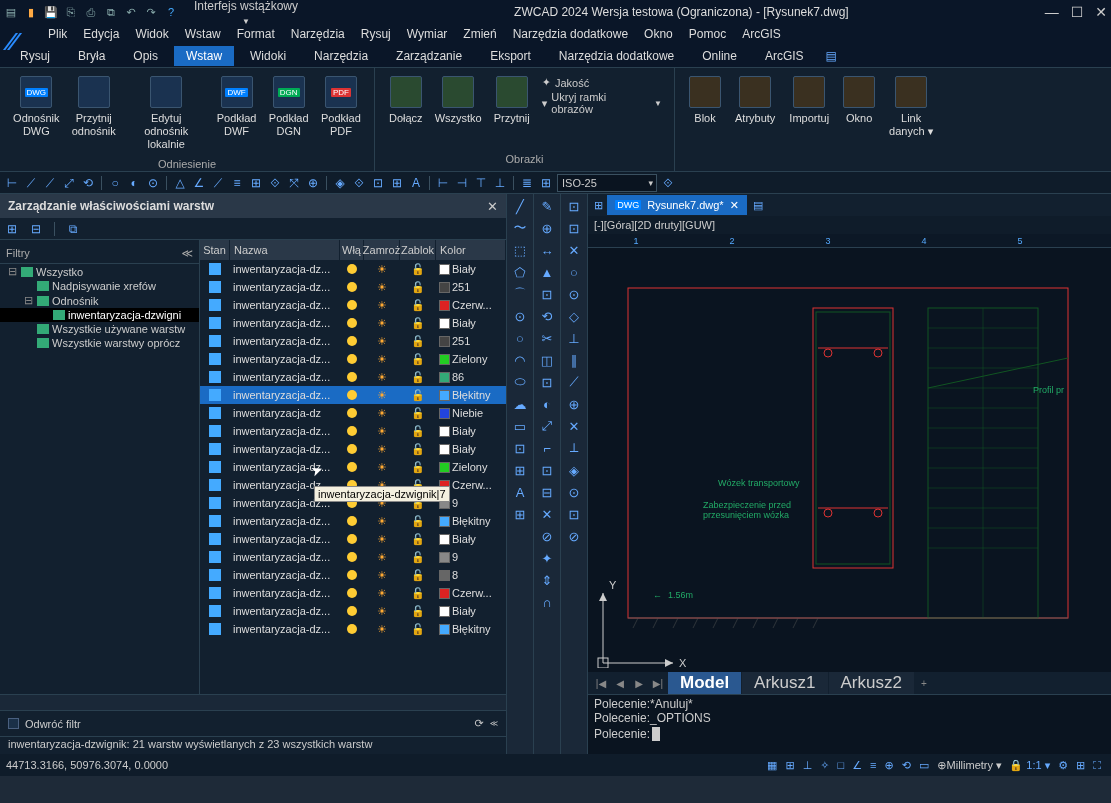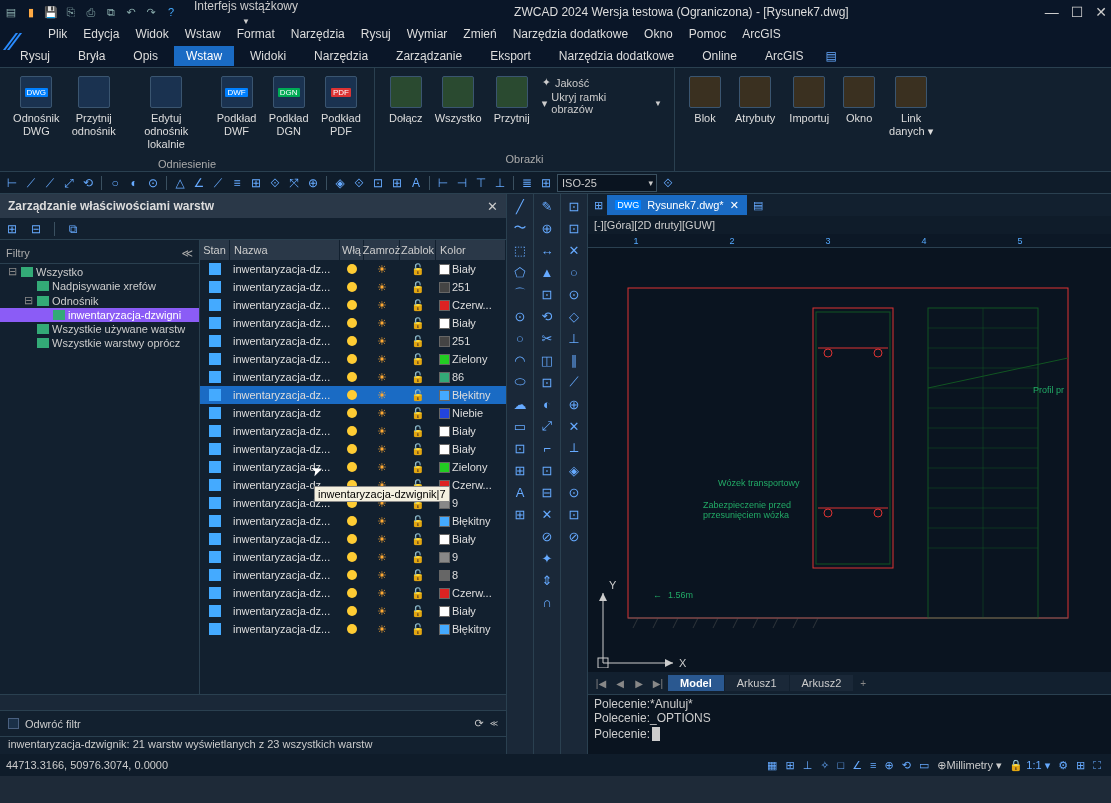--- a/index.html
+++ b/index.html
@@ -37,21 +37,21 @@
 .lp-search-row { height: 26px; display: flex; align-items: center; padding: 2px 4px; gap: 4px; background: #12202f; }
 .lp-curr { flex: 1; color: #ccc; font-size: 11px; padding-left: 4px; }
 .lp-search { width: 110px; height: 18px; background: #0a1420; border: 1px solid #3a5060; color: #888; font-size: 11px; padding: 0 4px; }
 .lp-toolbar { height: 22px; display: flex; align-items: center; padding: 0 4px; gap: 8px; background: #12202f; border-bottom: 1px solid #2a4050; }
 .lp-body { flex: 1; display: flex; overflow: hidden; }
 .lp-tree { width: 200px; background: #12202f; font-size: 11px; color: #ccc; padding: 4px 0; border-right: 1px solid #2a4050; overflow: hidden; }
 .lp-tree-header { padding: 3px 6px; display: flex; justify-content: space-between; border-bottom: 1px solid #2a4050; font-size: 11px; color: #aaa; }
 .tree-item { padding: 1px 4px 1px 8px; white-space: nowrap; display: flex; align-items: center; gap: 3px; }
 .tree-item.l2 { padding-left: 24px; }
 .tree-item.l3 { padding-left: 40px; }
-.tree-item.sel { background: #8b5cf6; color: #fff; }
+.tree-item.sel { background: #000000; color: #fff; }
 .tree-icon { width: 12px; height: 10px; background: #3a7; display: inline-block; }
 .lp-table { flex: 1; background: #12202f; overflow-x: hidden; overflow-y: auto; font-size: 11px;}
 .lp-thead { display: flex; background: #2a3848; height: 20px; position: sticky; top: 0; }
 .lp-th { padding: 2px 4px; border-right: 1px solid #12202f; font-size: 11px; color: #ccc; display: flex; align-items: center; }
 .lp-row { display: flex; height: 18px; }
 .lp-row.sel { background: #1a6bc4; }
 .lp-cell { padding: 0 3px; display: flex; align-items: center; gap: 2px; font-size: 11px; color: #ddd; white-space: nowrap; overflow: hidden; }
 .c-stan { width: 30px; justify-content: center;}
 .c-nazwa { width: 110px; }
 .c-wl { width: 24px; justify-content: center; }
@@ -73,21 +73,21 @@
 .drawing-area { flex: 1; display: flex; flex-direction: column; background: #0a1420;}
 .doc-tabs { height: 22px; background: #12202f; display: flex; align-items: center; padding-left: 2px; }
 .doc-tab { background: #1a6bc4; padding: 2px 8px; font-size: 11px; color: #fff; display: flex; align-items: center; gap: 6px; height: 20px; }
 .view-header { height: 18px; background: #0f1c2a; font-size: 11px; color: #ccc; padding: 0 6px; display: flex; align-items: center; justify-content: space-between; }
 .canvas { flex: 1; background: #0a1420; position: relative; overflow: hidden; }
 .ruler-h { height: 14px; background: #0c1826; border-bottom: 1px solid #2a4050; display: flex; color: #5af; font-size: 9px; align-items: center; }
 .ruler-h span { width: 96px; text-align: center; }
 .drawing-svg { position: absolute; top: 14px; left: 0; right: 0; bottom: 0; }
 .modeltabs { height: 22px; background: #12202f; display: flex; align-items: center; padding: 0 4px; gap: 1px; }
 .modeltabs .mt-nav { width: 18px; text-align: center; color: #888; font-size: 10px; }
-.modeltabs .mt-tab { padding: 2px 12px; font-size: 11px; color: #ccc; background: #1a2838; }
+.modeltabs .mt-tab { padding: 2px 12px; font-size: 17px; color: #ccc; background: #1a2838; }
 .modeltabs .mt-tab.active { background: #2a5890; color: #fff; font-weight: bold; }
 .cmdline { height: 60px; background: #0a1420; border-top: 1px solid #2a4050; font-family: Consolas, monospace; font-size: 12px; color: #ccc; padding: 2px 6px; display: flex; flex-direction: column; }
 .cmdline div.row { display: flex; }
 .cmd-input-row { display: flex; margin-top: 2px; }
 .cmd-cursor { width: 8px; height: 14px; background: #ccc; animation: blink 1s infinite; margin-left: 2px; }
 @keyframes blink { 50% { opacity: 0; } }
 .statusbar { height: 22px; background: #0f1c2a; display: flex; align-items: center; padding: 0 6px; gap: 0; font-size: 11px; color: #ccc; font-family: Consolas, monospace; }
 .statusbar .r { flex: 1; }
 .statusbar .sbtn { padding: 0 4px; color: #6af; }
 .badge-dwf { background: #0080ff; color: #fff; font-size: 8px; padding: 0 2px; border-radius: 1px; }

